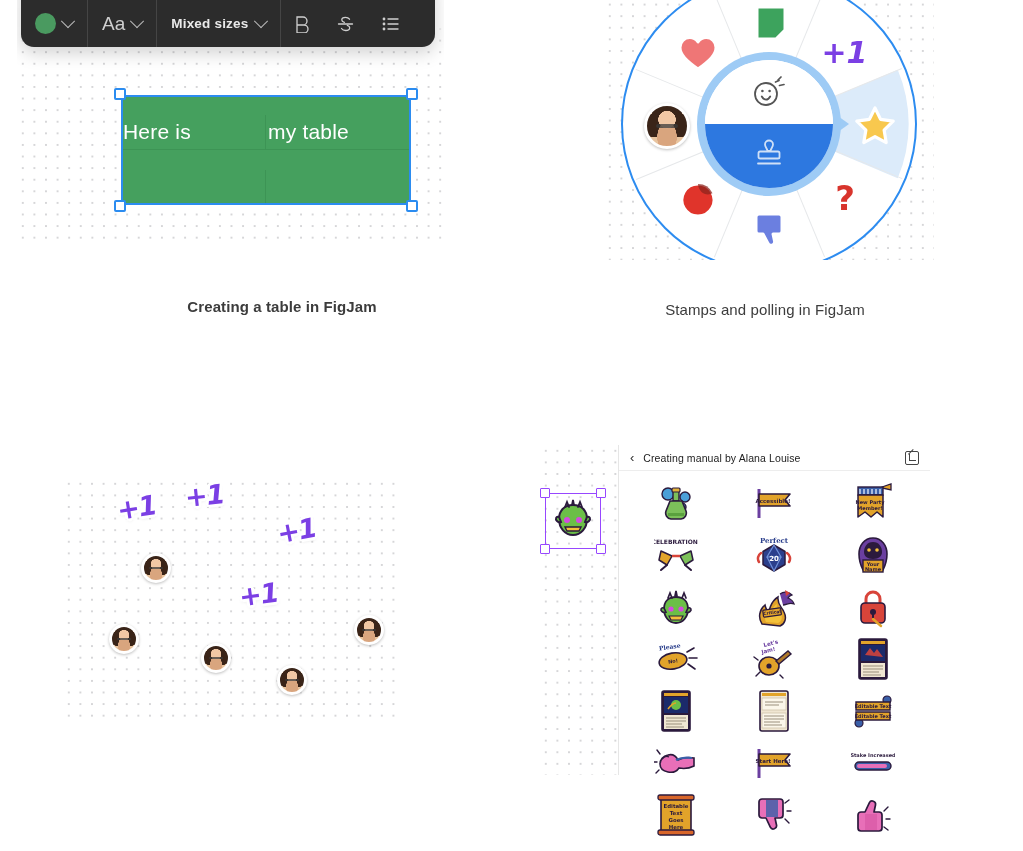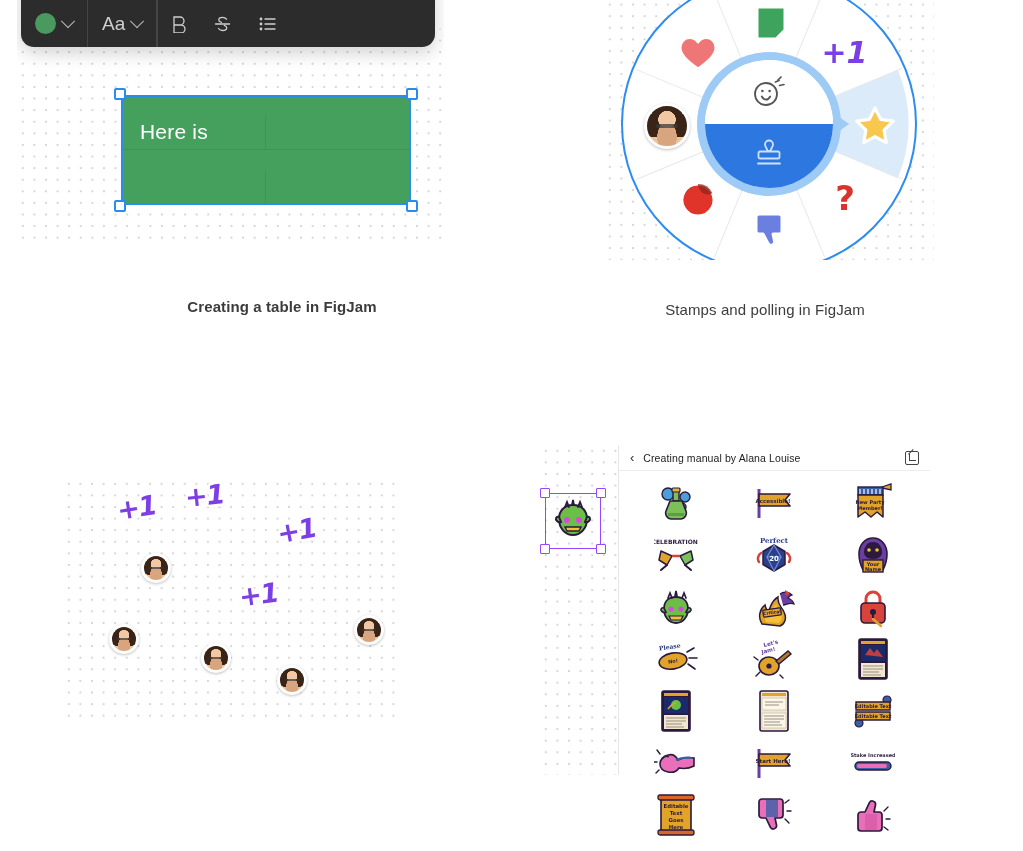--- a/index.html
+++ b/index.html
@@ -116,21 +116,21 @@
     position: absolute; inset: 0;
     display: grid;
     grid-template-columns: 1fr 1fr;
     grid-template-rows: 1fr 1fr;
     background: #45a05e;
   }
   .tcell {
     border-right: 1px solid #3d9455;
     border-bottom: 1px solid #3d9455;
     display: flex; align-items: center;
-    padding-left: 19px;
+    padding-left: 2px;
     box-sizing: border-box;
     color: #ffffff;
     font-size: 21px;
     letter-spacing: .2px;
     margin-top: 20px;
   }
   .tcell:nth-child(2n) { border-right: none; }
   .tcell:nth-child(3), .tcell:nth-child(4) { border-bottom: none; }
   .handle {
     position: absolute;
@@ -369,20 +369,26 @@
         </div>
       </div>
       <div class="tb-sep"></div>
       <div class="tb-group">
         <div class="tb-btn">
           <span class="tb-aa">Aa</span>
           <span class="chev"></span>
         </div>
       </div>
       <div class="tb-sep"></div>
+      <div class="tb-group">
+        <div class="tb-btn">
+          <span class="tb-size">Mixed sizes</span>
+          <span class="chev"></span>
+        </div>
+      </div>
       <div class="tb-sep"></div>
       <div class="tb-group">
         <div class="tb-btn">
           <svg width="14" height="18" viewBox="0 0 14 18">
             <path d="M2 2h6a4 4 0 0 1 0 8H2zM2 10h7a4 4 0 0 1 0 8H2z" fill="none" stroke="#cfcfcf" stroke-width="1.3"></path>
           </svg>
         </div>
         <div class="tb-btn">
           <svg width="17" height="18" viewBox="0 0 17 18">
             <path d="M12.5 4.2C11.6 3 10.2 2.4 8.5 2.4 6.3 2.4 4.8 3.4 4.8 5c0 1.2.9 1.9 2.6 2.4M4.5 13.5c.9 1.3 2.4 2 4.2 2 2.4 0 4-1 4-2.7 0-1.2-.8-2-2.4-2.5" fill="none" stroke="#cfcfcf" stroke-width="1.3" stroke-linecap="round"></path>
@@ -398,20 +404,21 @@
             <line x1="6" y1="7" x2="16" y2="7" stroke="#cfcfcf" stroke-width="1.4" stroke-linecap="round"></line>
             <line x1="6" y1="12" x2="16" y2="12" stroke="#cfcfcf" stroke-width="1.4" stroke-linecap="round"></line>
           </svg>
         </div>
       </div>
     </div>
 
     <div class="table-obj">
       <div class="table-cells">
         <div class="tcell">Here is</div>
+        <div class="tcell">my table</div>
         <div class="tcell"></div>
         <div class="tcell"></div>
       </div>
       <div class="table-sel"></div>
       <div class="handle h-tl"></div>
       <div class="handle h-tr"></div>
       <div class="handle h-bl"></div>
       <div class="handle h-br"></div>
     </div>
   </div>

